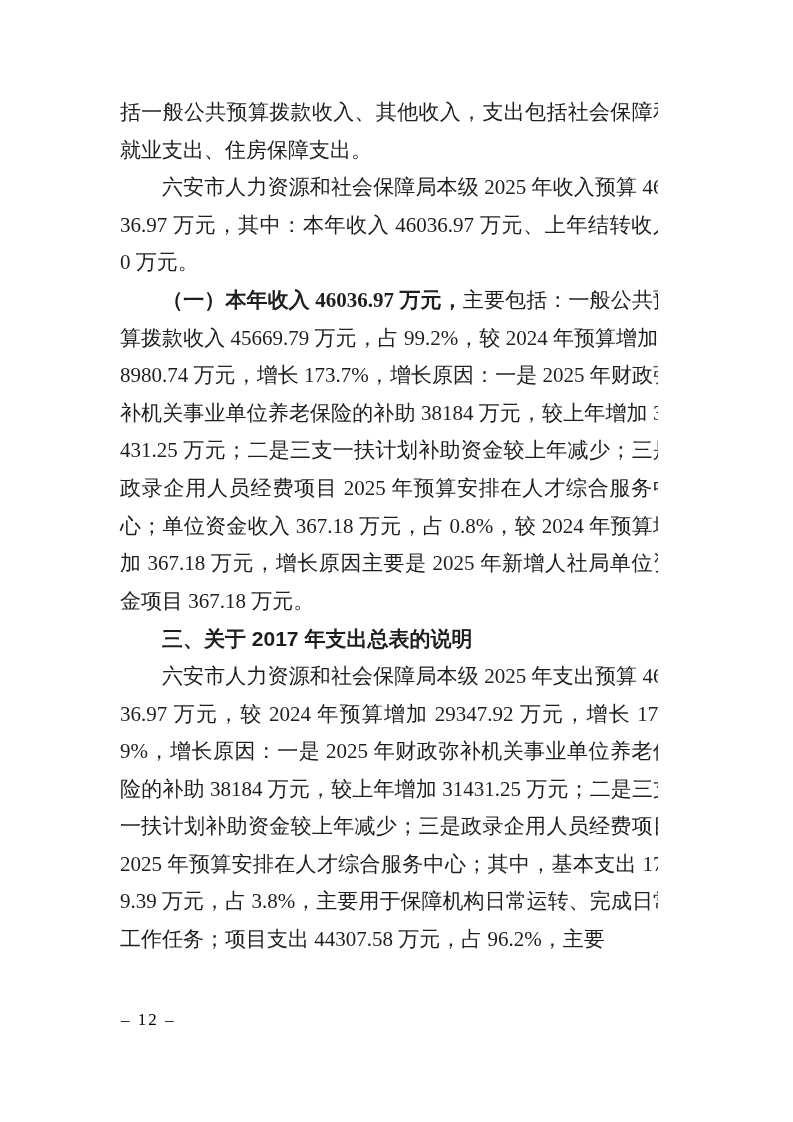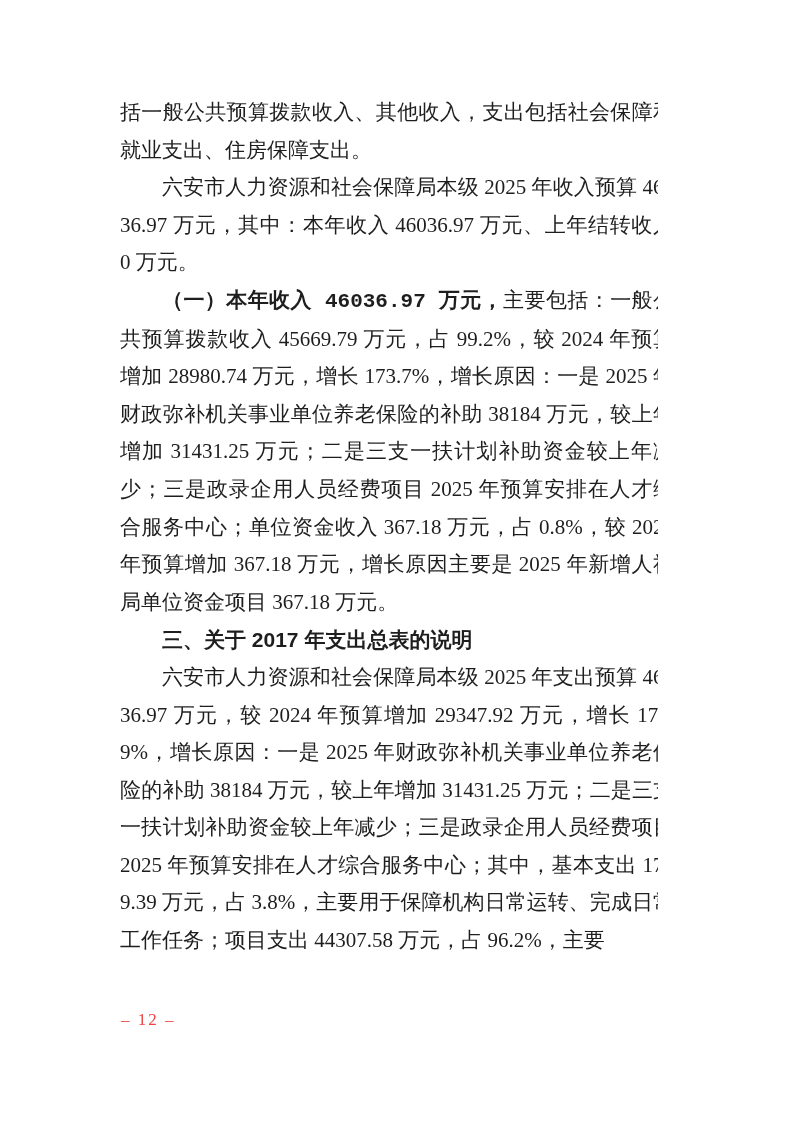--- a/index.html
+++ b/index.html
@@ -34,31 +34,31 @@
     font-family: "Liberation Serif", "DejaVu Serif", serif;
   }
   p.heading {
     font-family: "Liberation Sans", "DejaVu Sans", sans-serif;
     font-weight: 700;
   }
   .indent {
     text-indent: 2em;
   }
   .bold-lead {
-    font-family: Liberation Mono, monospace;
+    font-family: Liberation Serif, serif;
     font-weight: 700;
   }
   .footer {
     position: absolute;
     left: 121px;
     top: 1010px;
     font-family: "Liberation Serif", "DejaVu Serif", serif;
     font-size: 17px;
     letter-spacing: 2px;
-    color: #ef4444;
+    color: #000000;
   }
 </style>
 </head>
 <body>
 
 <div class="page">
   <main class="content" id="content">
       <p class="body">括一般公共预算拨款收入、其他收入，支出包括社会保障和就业支出、住房保障支出。</p>
       <p class="body indent">六安市人力资源和社会保障局本级 2025 年收入预算 46036.97 万元，其中：本年收入 46036.97 万元、上年结转收入 0 万元。</p>
       <p class="body indent"><strong class="bold-lead">（一）本年收入 46036.97 万元，</strong>主要包括：一般公共预算拨款收入 45669.79 万元，占 99.2%，较 2024 年预算增加 28980.74 万元，增长 173.7%，增长原因：一是 2025 年财政弥补机关事业单位养老保险的补助 38184 万元，较上年增加 31431.25 万元；二是三支一扶计划补助资金较上年减少；三是政录企用人员经费项目 2025 年预算安排在人才综合服务中心；单位资金收入 367.18 万元，占 0.8%，较 2024 年预算增加 367.18 万元，增长原因主要是 2025 年新增人社局单位资金项目 367.18 万元。</p>

